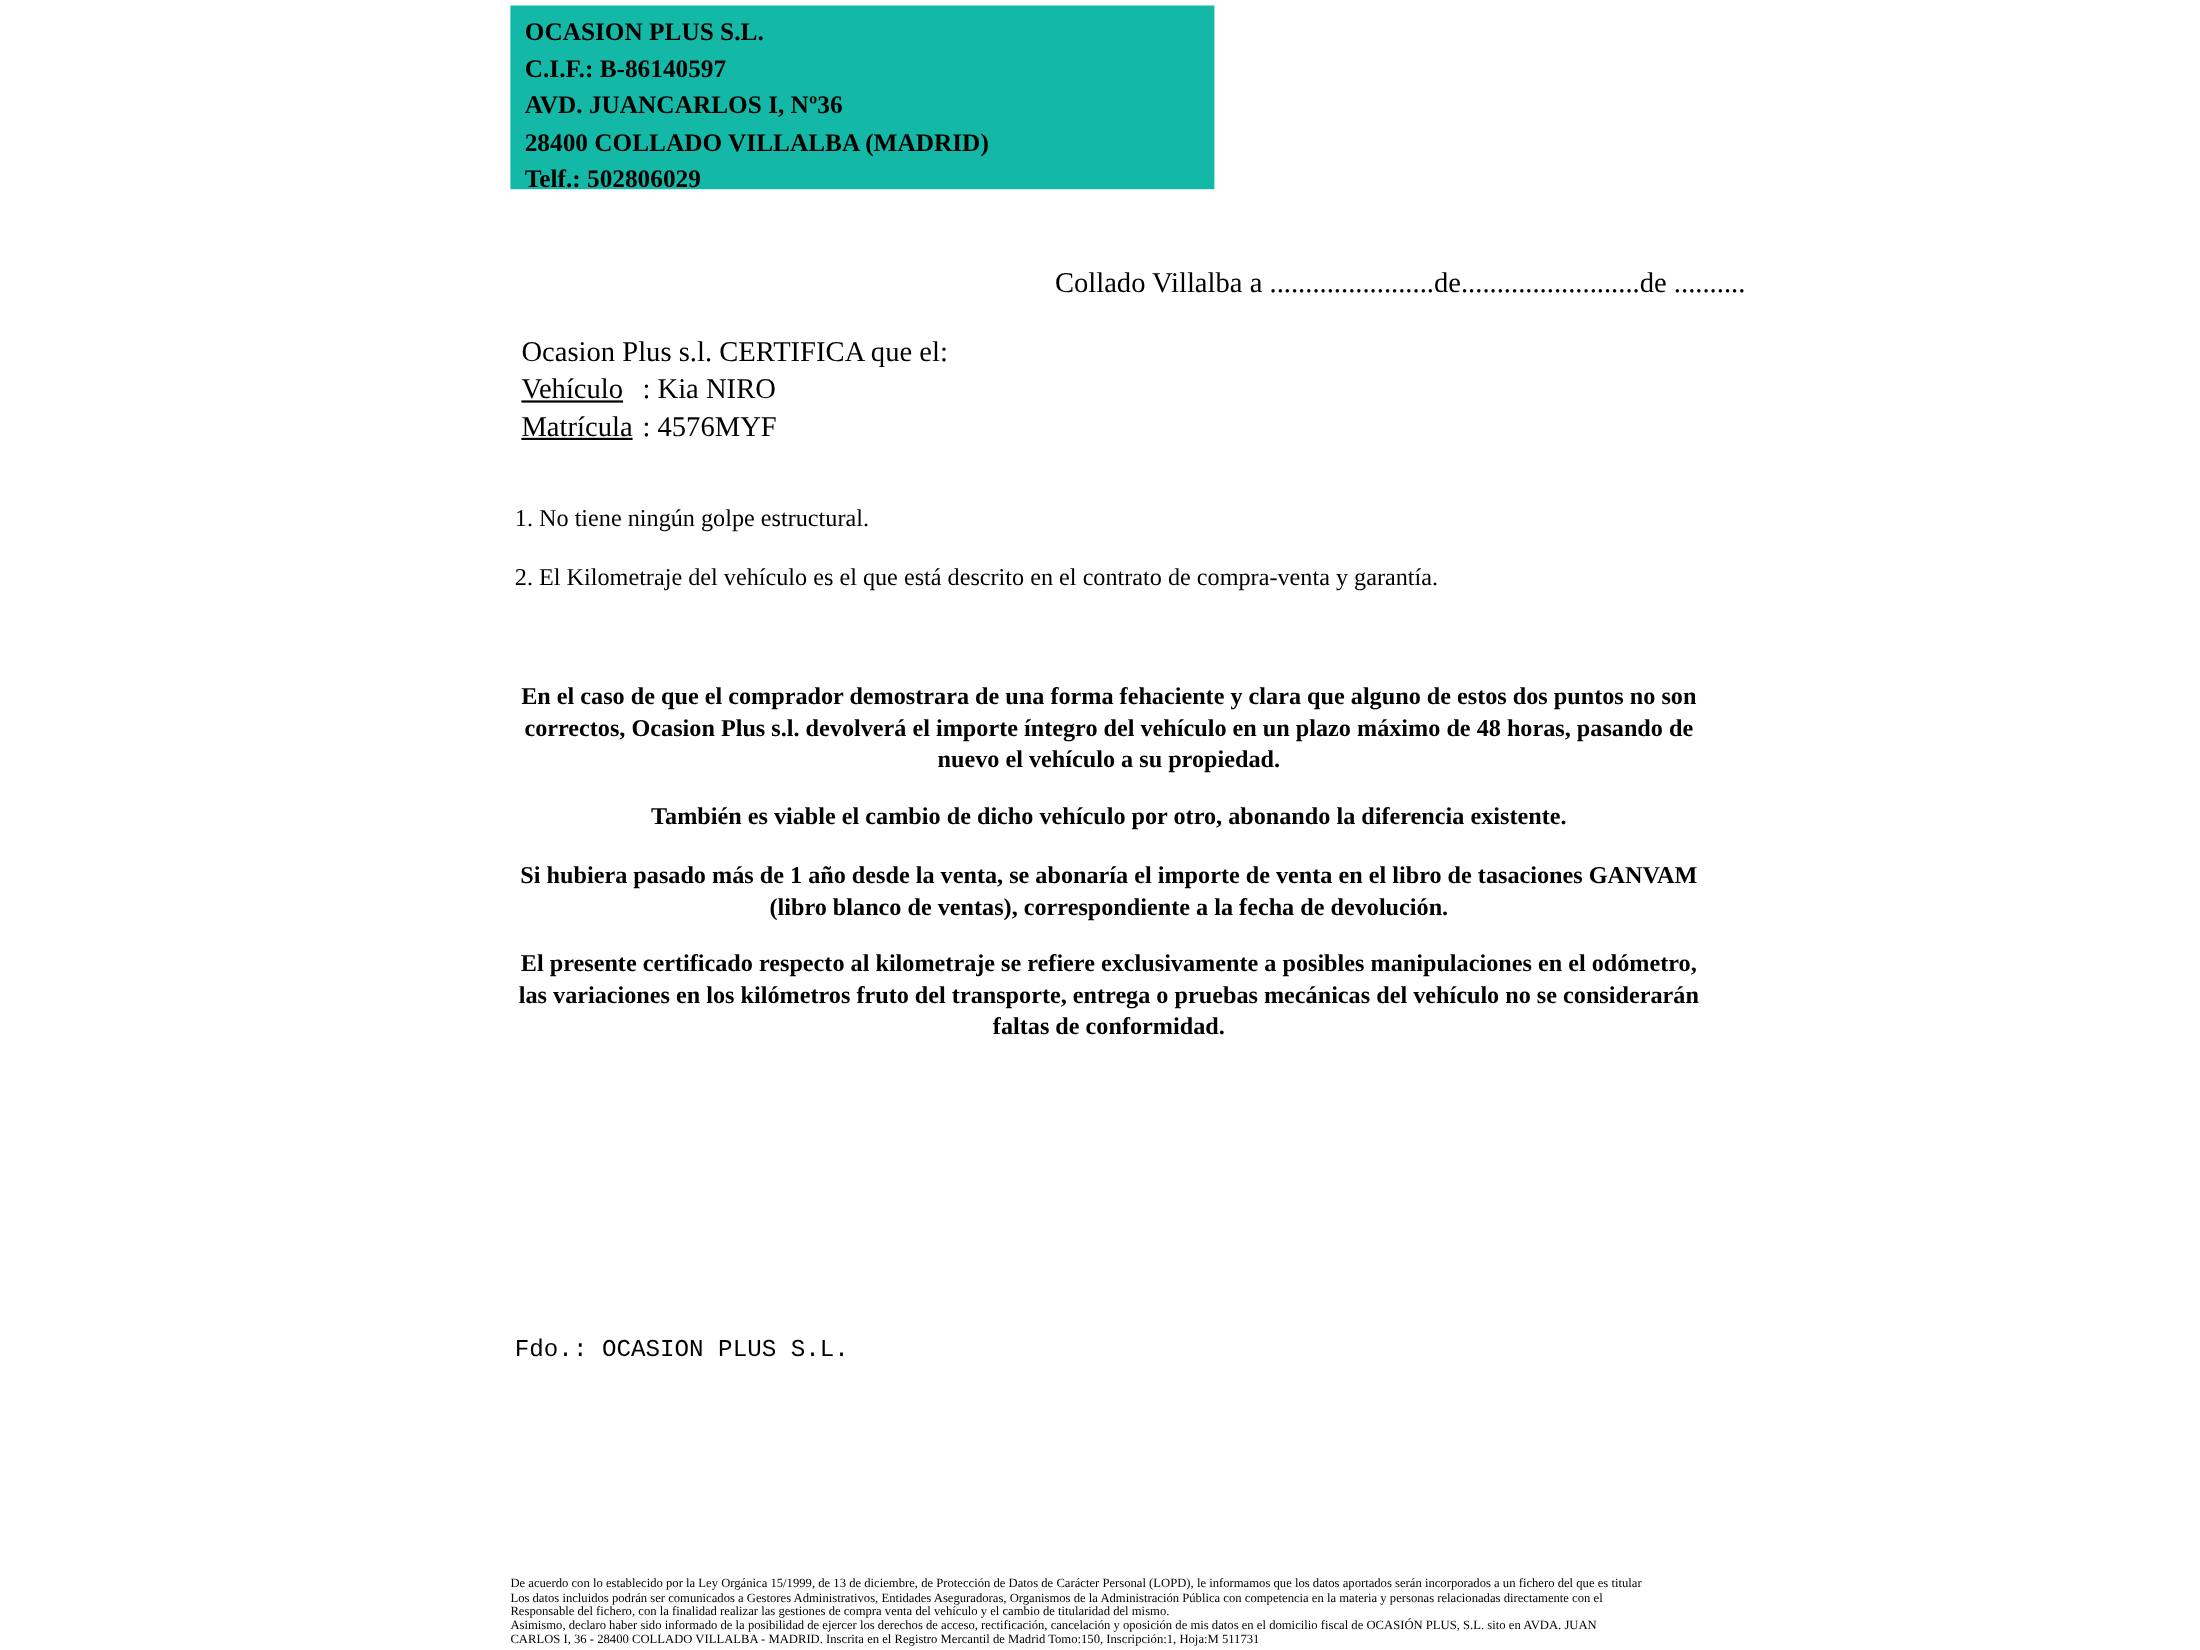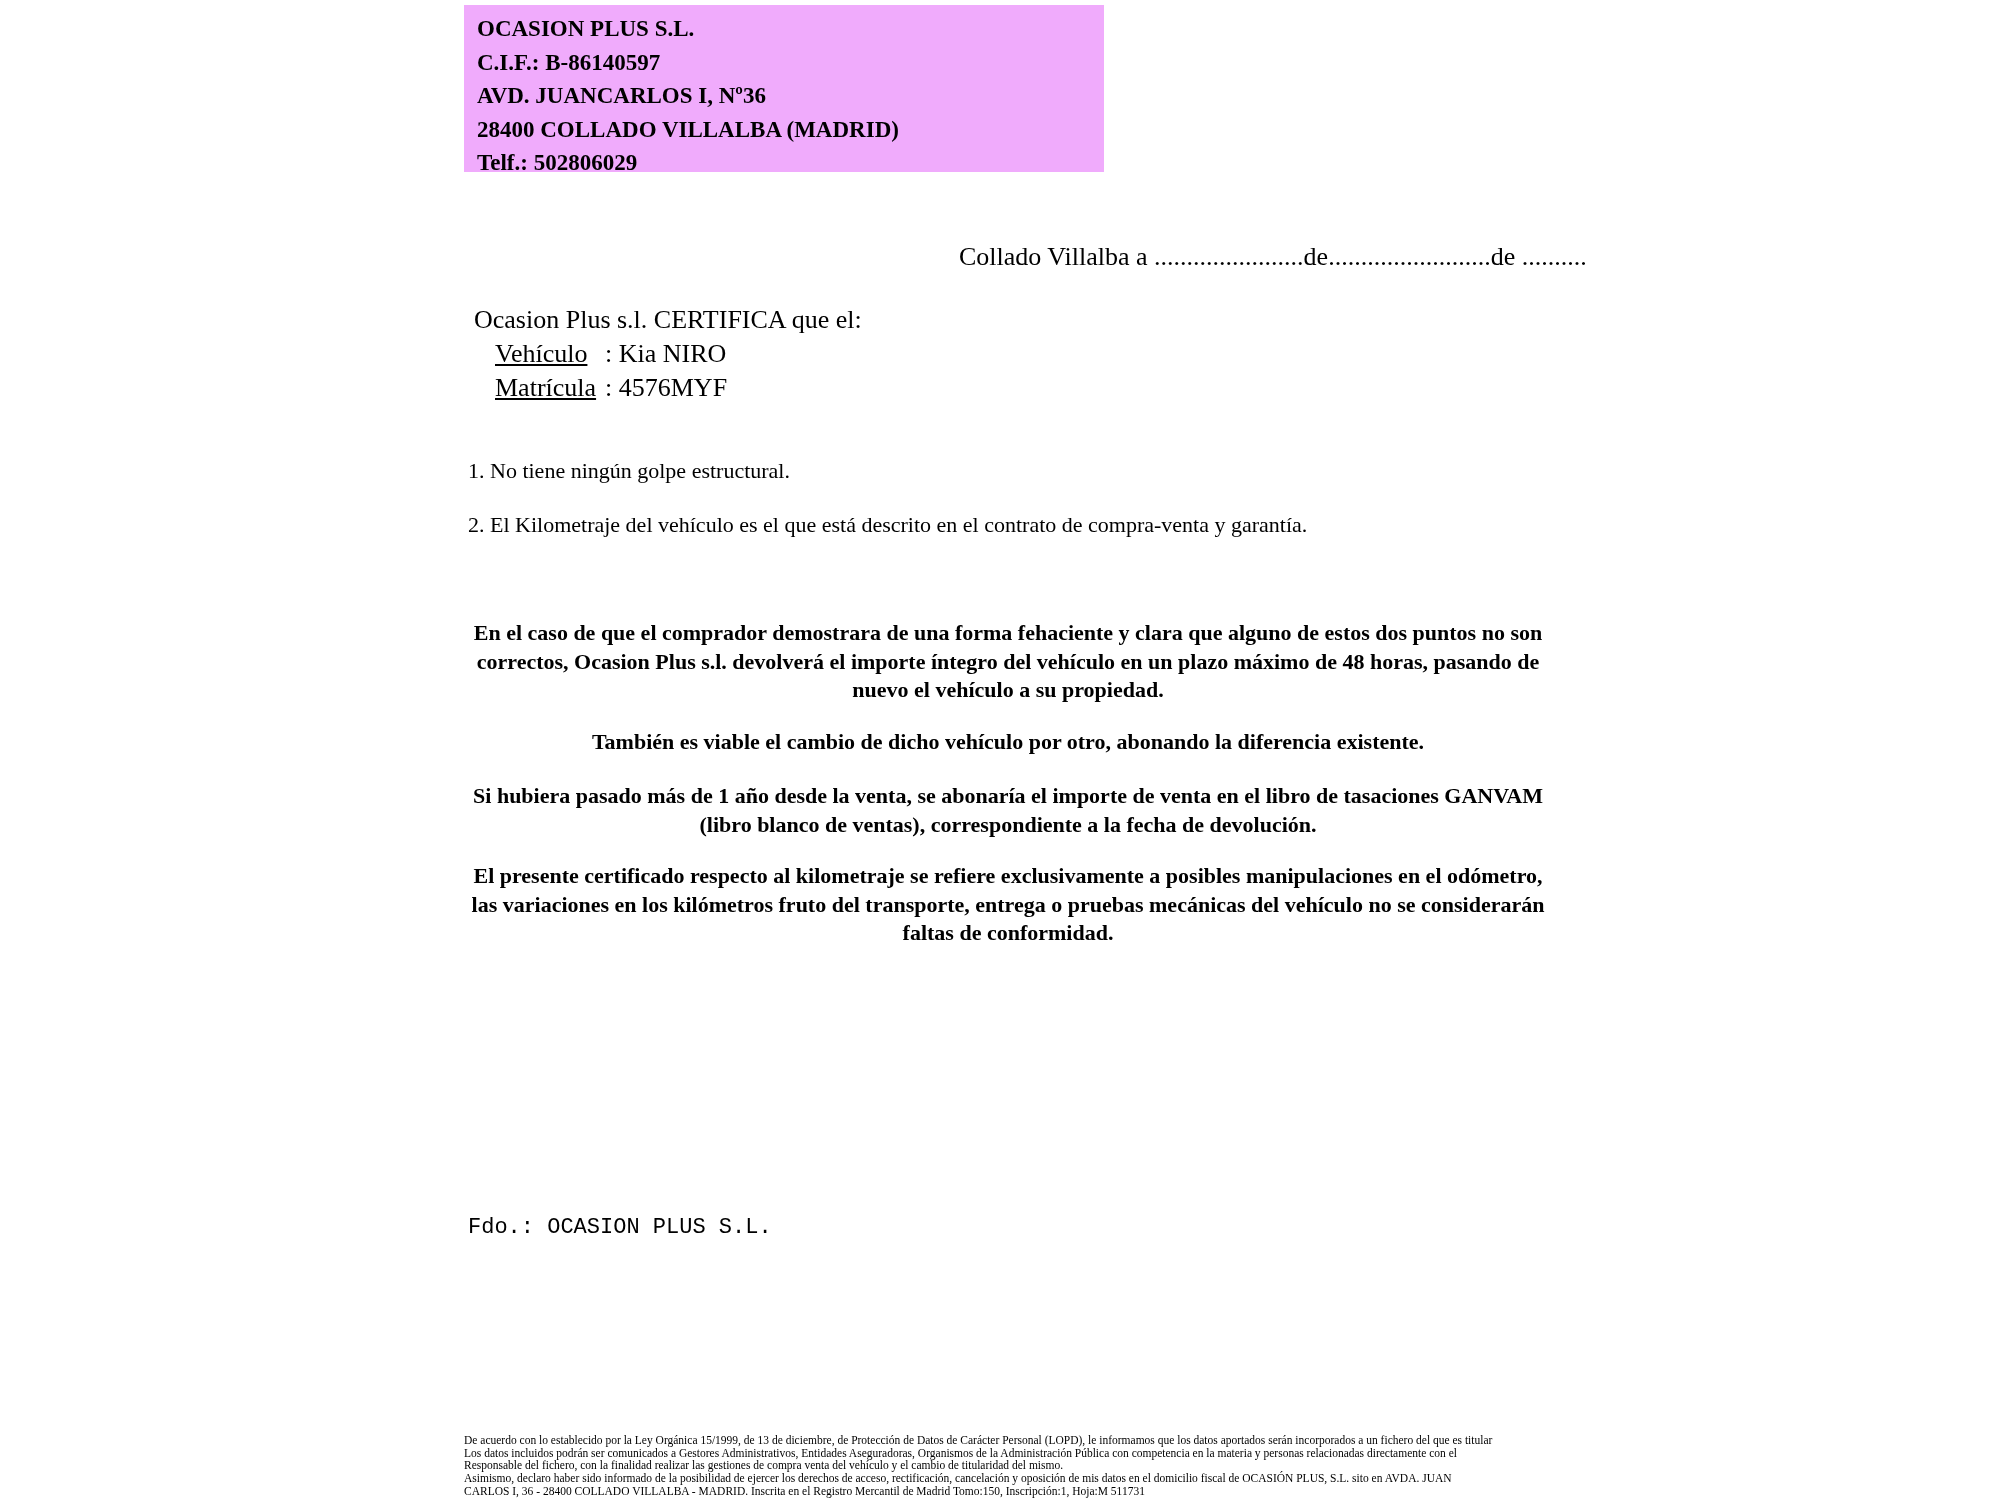--- a/index.html
+++ b/index.html
@@ -12,21 +12,21 @@
     font-family: "Liberation Serif", serif;
     color: #000000;
     overflow: hidden;
   }
   .company-box {
     position: absolute;
     left: 464px;
     top: 5px;
     width: 640px;
     height: 167px;
-    background: #f0abfc;
+    background: #14b8a6;
     padding: 7px 0 0 13px;
   }
   .company-line {
     font-size: 23px;
     font-weight: bold;
     line-height: 33.5px;
     white-space: nowrap;
   }
   .date-line {
     position: absolute;
@@ -37,21 +37,21 @@
     text-align: center;
   }
   .certify-block {
     position: absolute;
     left: 474px;
     top: 303px;
     font-size: 26px;
     line-height: 34px;
   }
   .field-row { white-space: nowrap; }
-  .field-label-wrap { display: inline-block; width: 110px; margin-left: 21px; }
+  .field-label-wrap { display: inline-block; width: 110px; }
   .field-label { text-decoration: underline; }
   .point {
     position: absolute;
     left: 468px;
     font-size: 22px;
     white-space: nowrap;
   }
   .point-1 { top: 458px; }
   .point-2 { top: 512px; text-align: right; }
   .para {

